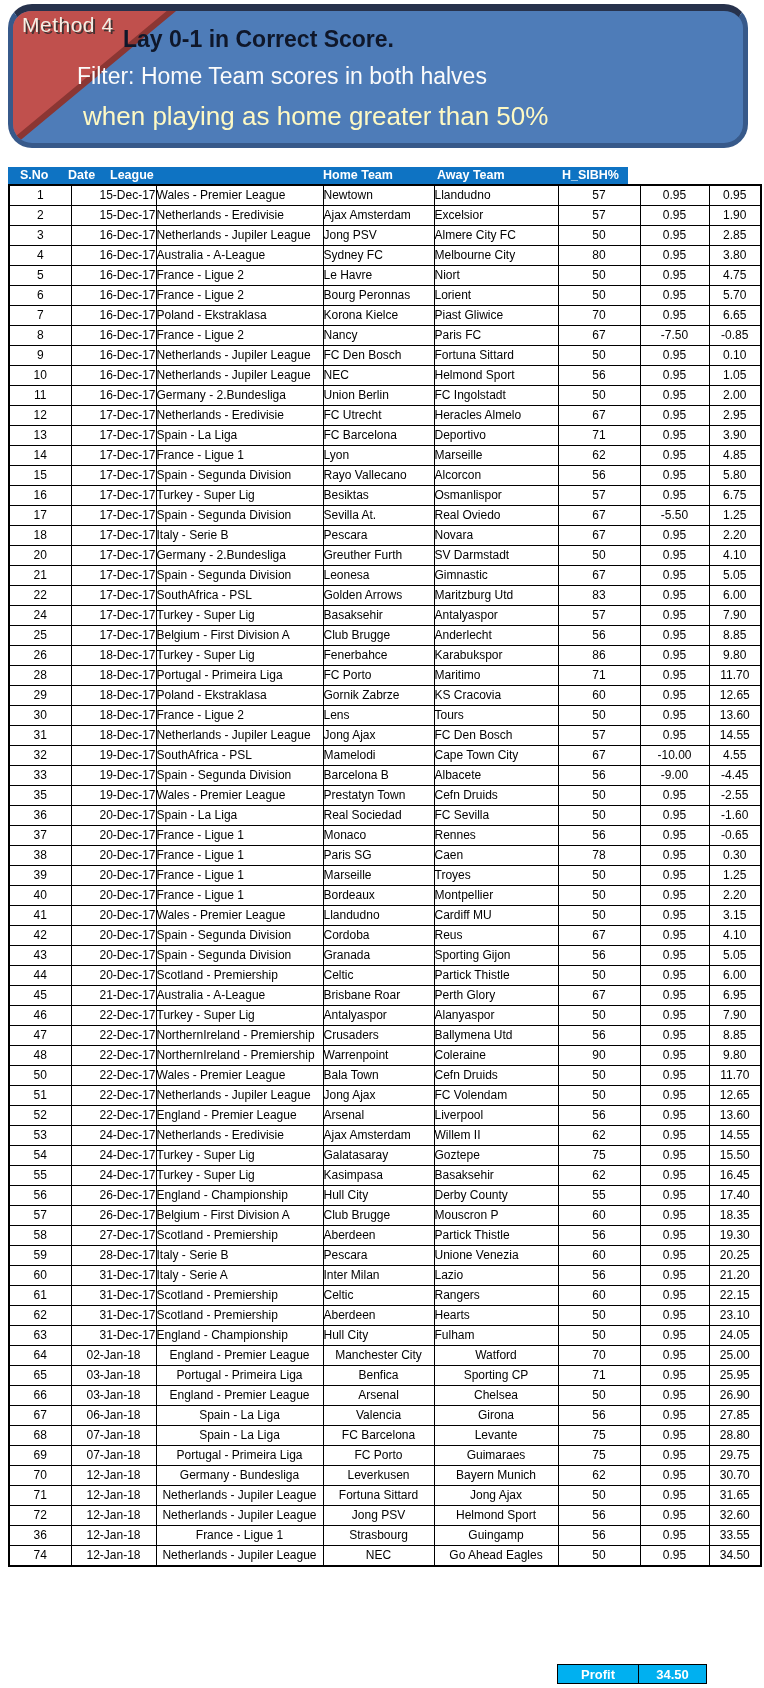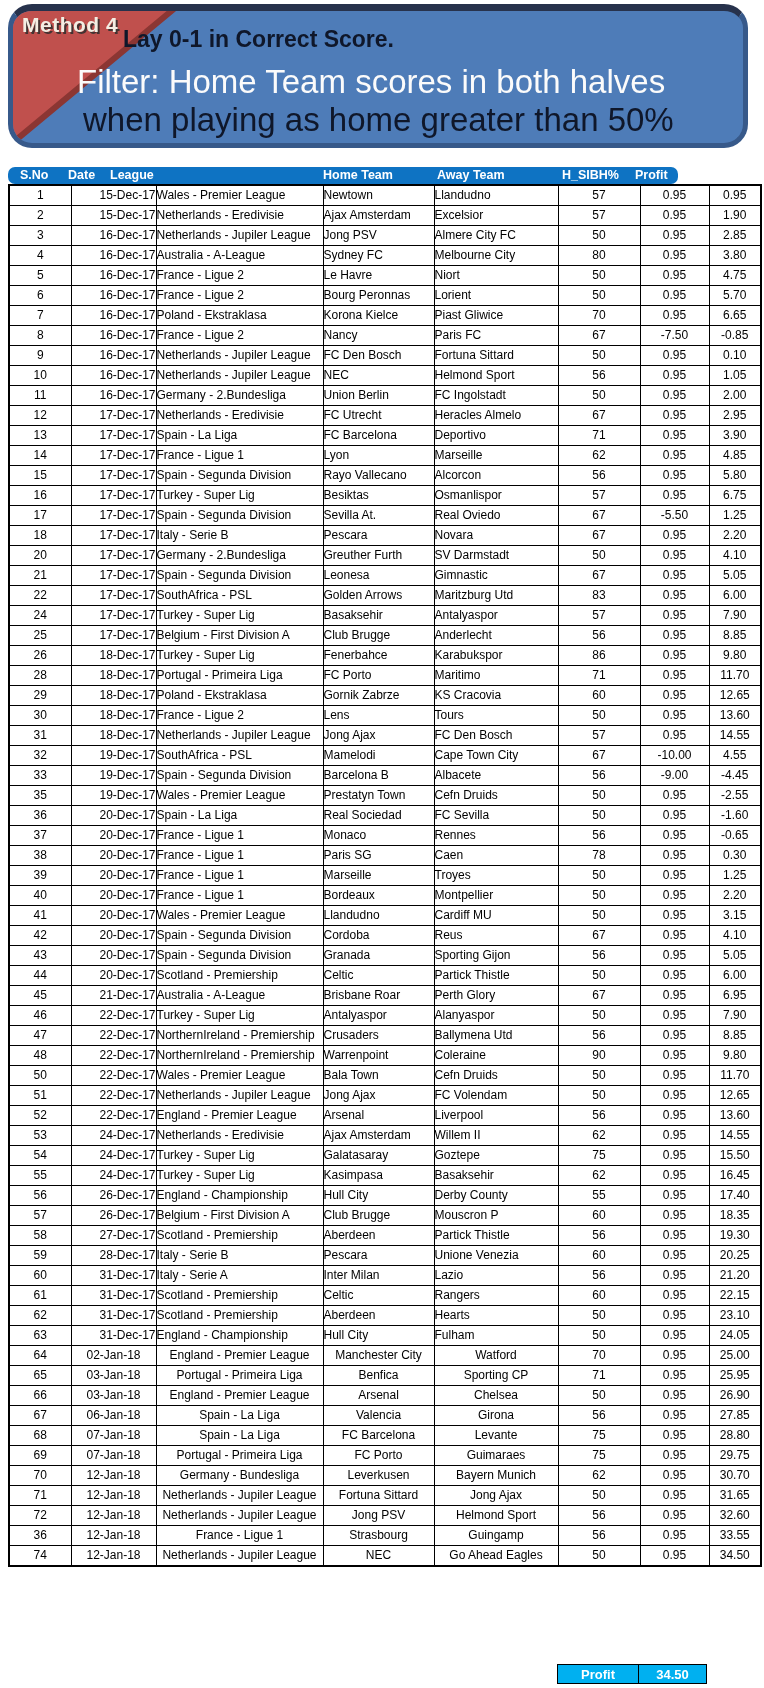--- a/index.html
+++ b/index.html
@@ -9,36 +9,36 @@
   }
   
   .banner{
     position:absolute;left:8px;top:4px;width:740px;height:144px;
     box-sizing:border-box;background:#4e7cb8;
     border:5px solid #37598a;border-top:7px solid #27324c;
     border-radius:24px;overflow:hidden;
   }
   .tri-svg{position:absolute;left:-6px;top:-2px;}
   .method-label{
-    position:absolute;left:9px;top:2px;font-size:21px;font-weight:bold;
+    position:absolute;left:9px;top:2px;font-size:21px;font-weight:normal;
     color:#f3eee3;text-shadow:2px 2px 0 rgba(45,45,45,0.85);letter-spacing:0.5px;
   }
   .banner-title{
     position:absolute;left:110px;top:15px;font-size:23px;font-weight:bold;
     color:#0f172a;white-space:nowrap;
   }
   .banner-filter1{
-    position:absolute;left:64px;top:52px;font-size:33px;color:#fbfbfb;white-space:nowrap;
+    position:absolute;left:64px;top:52px;font-size:23px;color:#fbfbfb;white-space:nowrap;
   }
   .banner-filter2{
-    position:absolute;left:70px;top:90px;font-size:33px;color:#0f172a;white-space:nowrap;
+    position:absolute;left:70px;top:90px;font-size:26px;color:#fef9c3;white-space:nowrap;
   }
   
   .thead-bar{
-    position:absolute;left:8px;top:167px;width:670px;height:17px;background:#0e73c3;border-radius:7px;
+    position:absolute;left:8px;top:167px;width:620px;height:17px;background:#0e73c3;
   }
   .thead-bar span{
     position:absolute;top:0;line-height:17px;font-size:12.5px;font-weight:bold;
     color:#ffffff;white-space:nowrap;
   }
   .h-sno{left:12px}.h-date{left:60px}.h-league{left:102px}.h-home{left:315px}
   .h-away{left:429px}.h-pct{left:554px}.h-profit{left:627px}.h-growth{left:685px}
   
   table.grid{
     position:absolute;left:8px;top:184px;width:752px;

